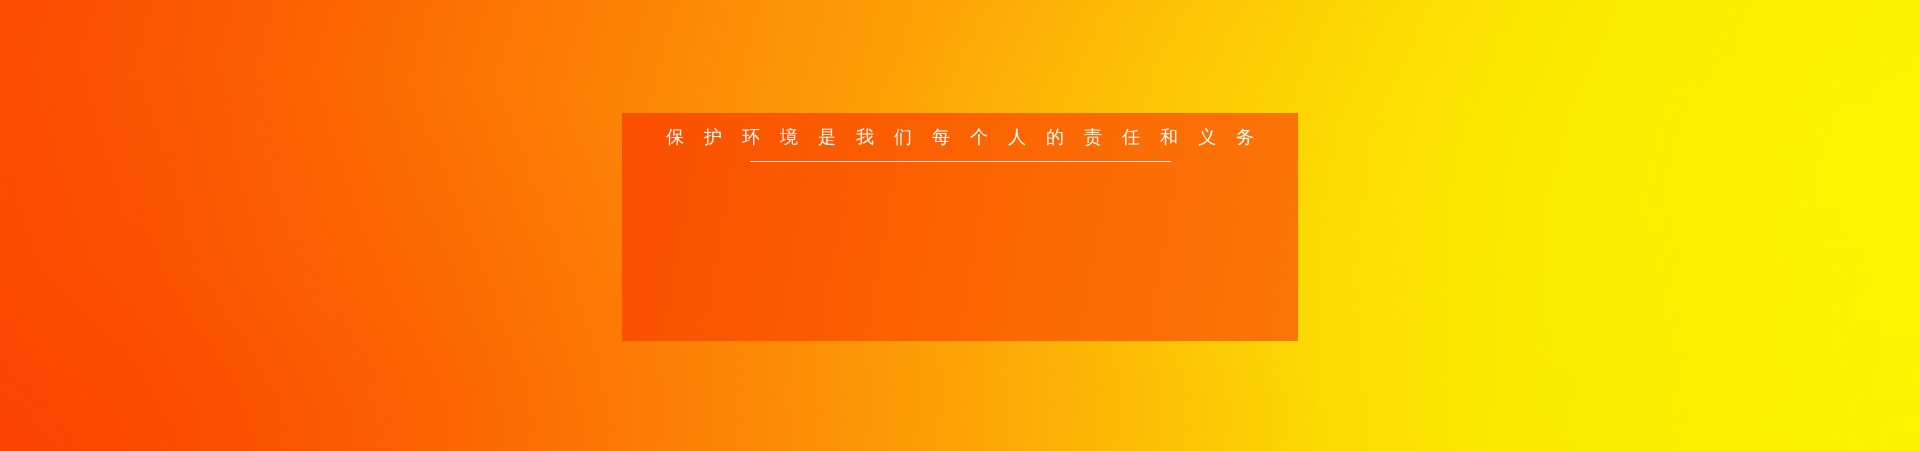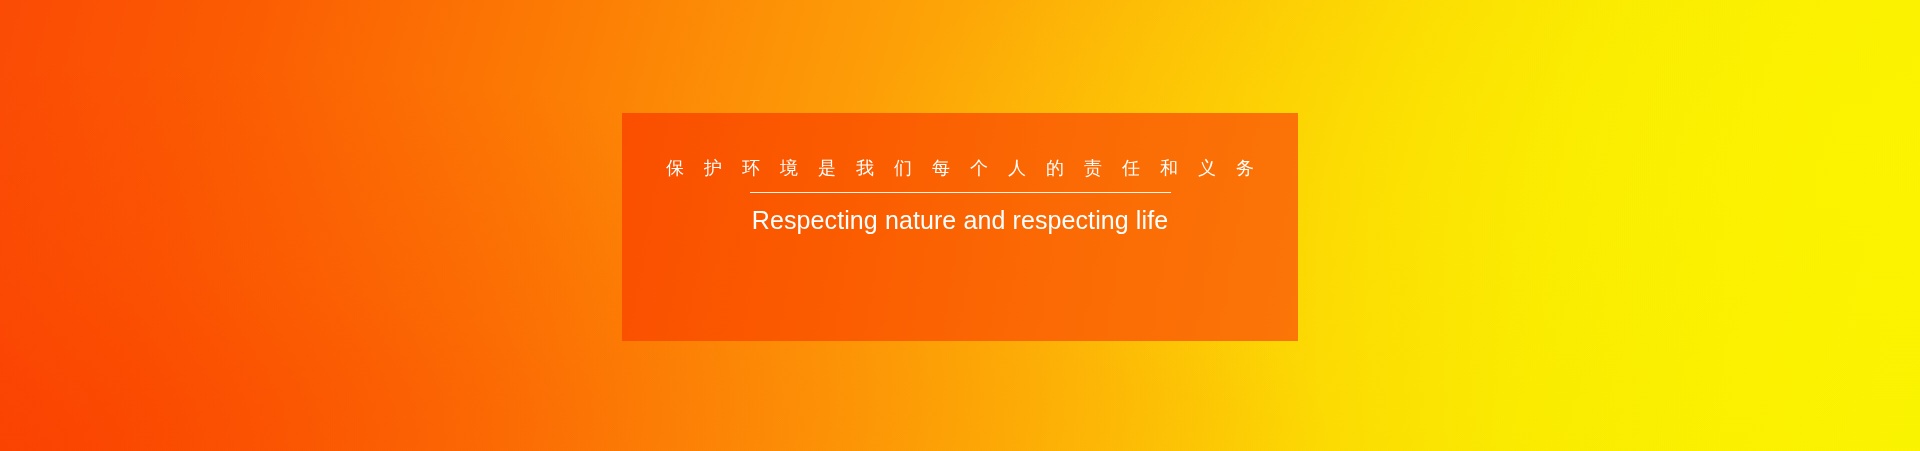--- a/index.html
+++ b/index.html
@@ -48,21 +48,21 @@
     left: 622px;
     top: 113px;
     width: 676px;
     height: 228px;
     background: linear-gradient(100deg, #FA4F00 0%, #FB5C00 34%, #FB6904 62%, #FB7507 100%);
     display: flex;
     flex-direction: column;
     align-items: center;
     justify-content: flex-start;
     box-sizing: border-box;
-    padding-top: 44px;
+    padding-top: 13px;
   }
 
   .subtitle {
     color: #FFFFFF;
     font-size: 18px;
     line-height: 22px;
     letter-spacing: 7.5px;
     text-indent: 7.5px;
     font-weight: 400;
     white-space: nowrap;
@@ -108,16 +108,15 @@
 
   <div class="banner-wash"></div>
 
   <div class="panel">
 
     <div class="subtitle">保 护 环 境 是 我 们 每 个 人 的 责 任 和 义 务</div>
 
 
     <div class="divider"></div>
 
-    <div class="tagline">Respecting nature and respecting life</div>
 
   </div>
 </div>
 
 </body></html>

